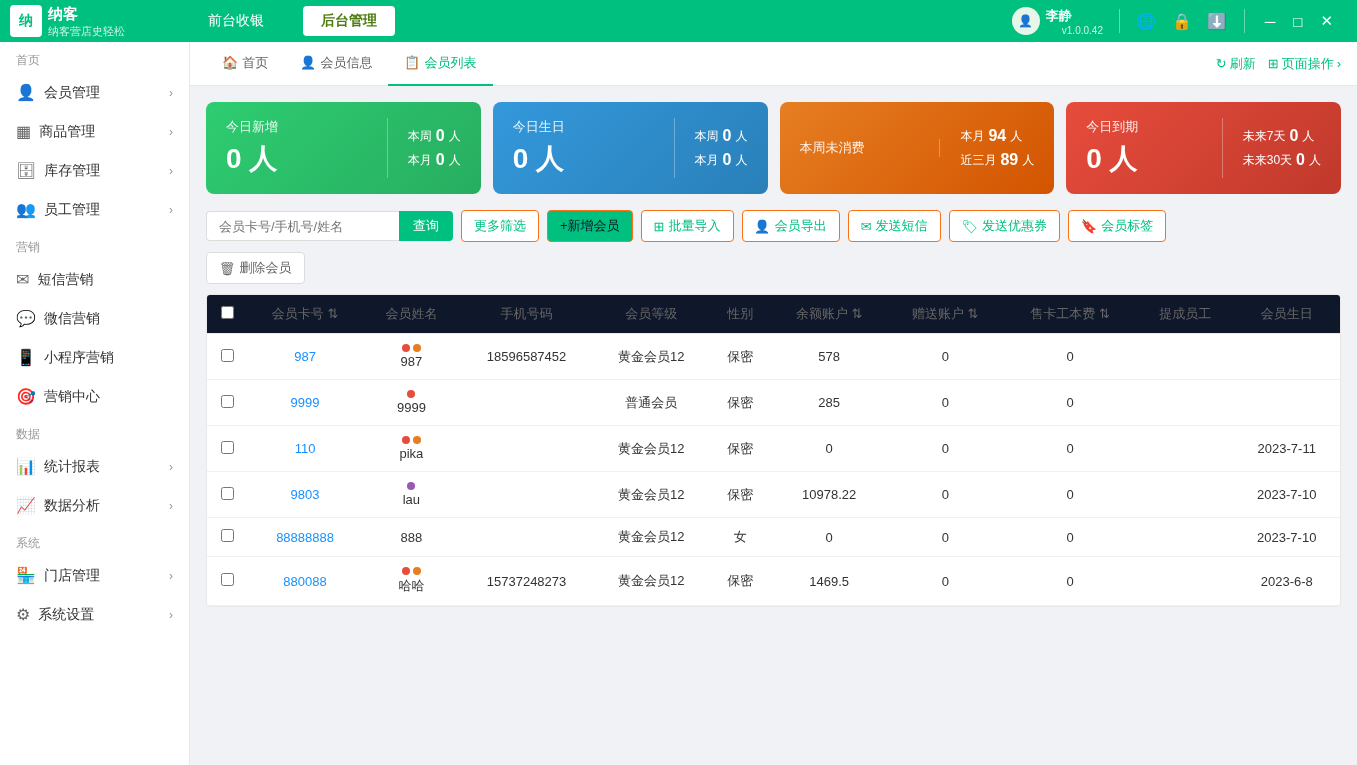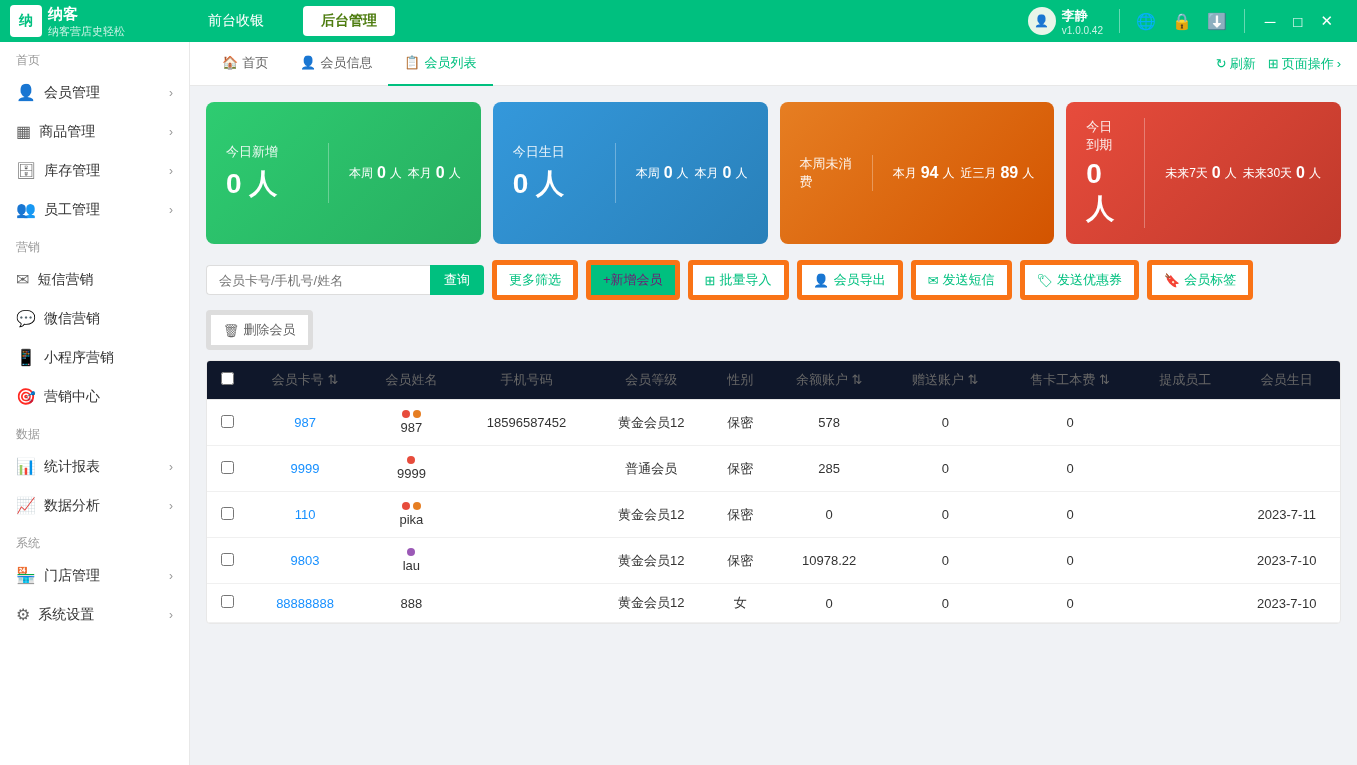--- a/index.html
+++ b/index.html
@@ -102,41 +102,41 @@
       border-radius: 8px; padding: 16px 20px; color: white; flex: 1;
       display: flex; align-items: center; gap: 0;
     }
     .stat-card.green { background: linear-gradient(135deg, #2ecc71, #27ae60); }
     .stat-card.blue { background: linear-gradient(135deg, #3498db, #2980b9); }
     .stat-card.orange { background: linear-gradient(135deg, #e67e22, #d35400); }
     .stat-card.red { background: linear-gradient(135deg, #e74c3c, #c0392b); }
     .stat-main { display: flex; flex-direction: column; gap: 4px; flex: 1; border-right: 1px solid rgba(255,255,255,0.3); padding-right: 20px; margin-right: 20px; }
     .stat-title { font-size: 13px; opacity: 0.9; }
     .stat-value { font-size: 28px; font-weight: bold; }
-    .stat-side { display: flex; flex-direction: row; gap: 6px; }
+    .stat-side { display: flex; flex-direction: column; gap: 6px; }
     .stat-side-row { font-size: 12px; display: flex; gap: 4px; align-items: center; }
     .stat-num { font-size: 16px; font-weight: bold; }
 
     
     .toolbar { display: flex; gap: 8px; align-items: center; margin-bottom: 10px; flex-wrap: wrap; }
     .search-wrap { display: flex; gap: 0; }
     .search-input {
       border: 1px solid #ddd; border-right: none; border-radius: 4px 0 0 4px;
-      padding: 6px 12px; font-size: 13px; width: 224px; outline: none; color: #666;
+      padding: 6px 12px; font-size: 13px; width: 193px; outline: none; color: #666;
     }
     .search-btn {
       background: #00c07f; color: white; border: none; border-radius: 0 4px 4px 0;
       padding: 6px 14px; cursor: pointer; font-size: 13px;
     }
     .toolbar-btn {
-      border: 5px solid #f97316; color: #00c07f; background: white;
+      border: 1px solid #f97316; color: #00c07f; background: white;
       border-radius: 4px; padding: 6px 12px; cursor: pointer; font-size: 13px;
       display: flex; align-items: center; gap: 4px;
     }
-    .toolbar-btn.primary { background: #00c07f; color: #701a75; }
+    .toolbar-btn.primary { background: #00c07f; color: #0f172a; }
     .toolbar-btn.danger { border-color: #ddd; color: #666; }
 
     
     .table-wrap { background: white; border-radius: 4px; border: 1px solid #e8e8e8; overflow-x: auto; }
     table { width: 100%; border-collapse: collapse; font-size: 13px; }
     thead tr { background: #0f172a; }
     th {
       padding: 10px 10px; text-align: center; font-weight: normal; color: #666;
       border-bottom: 1px solid #e8e8e8; white-space: nowrap;
     }
@@ -161,21 +161,21 @@
   </div>
   <div class="topbar-nav">
     <button class="nav-btn">前台收银</button>
     <button class="nav-btn active">后台管理</button>
   </div>
   <div class="topbar-right">
     <div style="display:flex;align-items:center;gap:6px;">
       <div class="user-avatar">👤</div>
       <div>
         <div style="font-weight:bold;font-size:13px;">李静</div>
-        <div style="font-size:10px;opacity:0.8;">v1.0.0.42</div>
+        <div style="font-size:10px;opacity:0.8;margin-left:16px;">v1.0.0.42</div>
       </div>
     </div>
     <div style="width:1px;height:24px;background:rgba(255,255,255,0.4);"></div>
     <span class="topbar-icon">🌐</span>
     <span class="topbar-icon">🔒</span>
     <span class="topbar-icon">⬇️</span>
     <div style="width:1px;height:24px;background:rgba(255,255,255,0.4);"></div>
     <div class="topbar-actions">
       <button class="win-btn">─</button>
       <button class="win-btn">□</button>
@@ -537,19 +537,40 @@
                 </td>
                 <td></td>
                 <td>黄金会员12</td>
                 <td>女</td>
                 <td>0</td>
                 <td>0</td>
                 <td>0</td>
                 <td></td>
                 <td>2023-7-10</td>
               </tr>
+              <tr>
+                <td><input type="checkbox" style=""></td>
+                <td><span class="member-link">880088</span></td>
+                <td>
+                  <div class="member-name-cell">
+                    <div class="avatar-dots">
+                      <span class="dot" style="background:#e74c3c"></span>
+                      <span class="dot" style="background:#e67e22"></span>
+                    </div>
+                    <span>哈哈</span>
+                  </div>
+                </td>
+                <td>15737248273</td>
+                <td>黄金会员12</td>
+                <td>保密</td>
+                <td>1469.5</td>
+                <td>0</td>
+                <td>0</td>
+                <td></td>
+                <td>2023-6-8</td>
+              </tr>
             </tbody>
         </table>
       </div>
 
     </div>
   </div>
 </div>
 
 </body></html>

